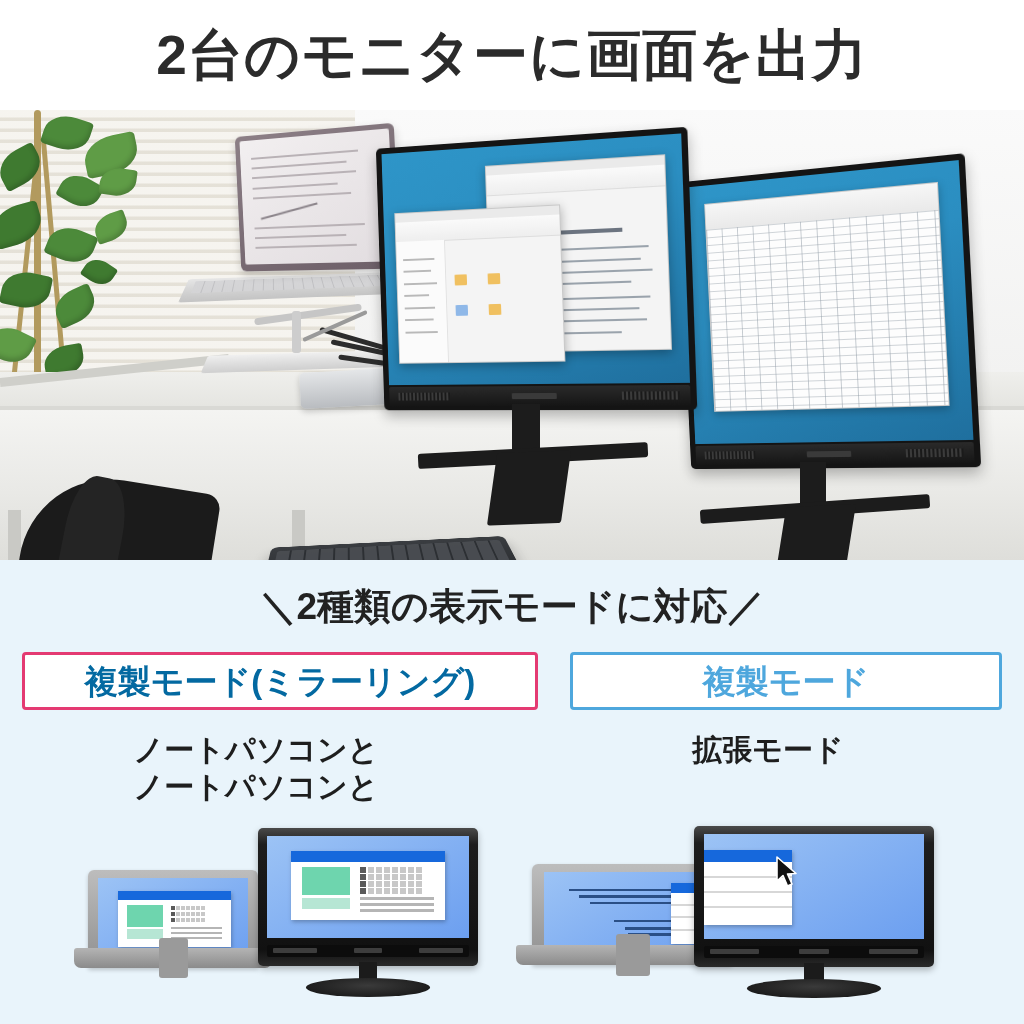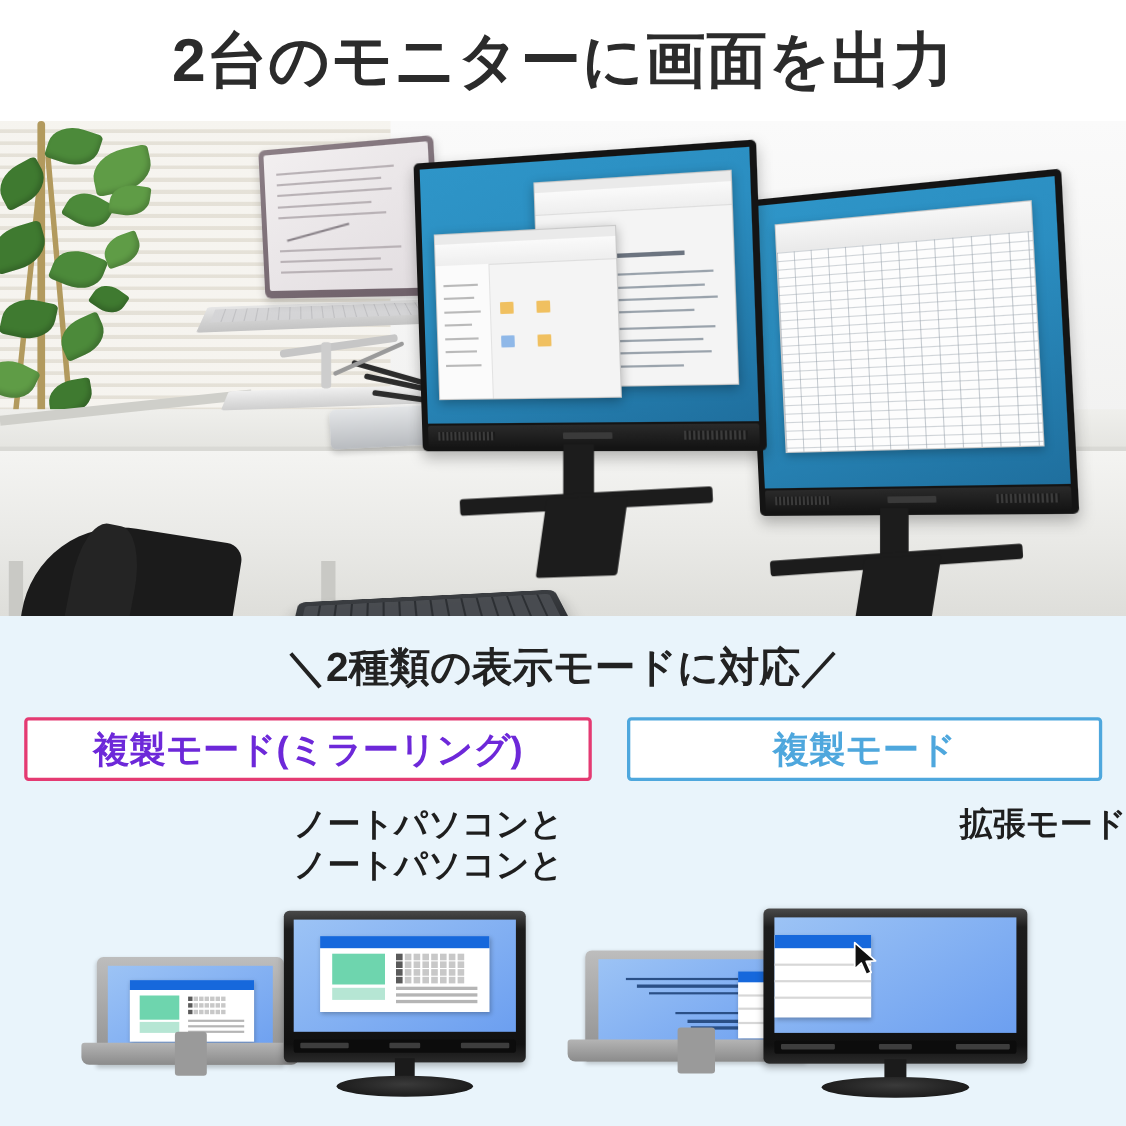--- a/index.html
+++ b/index.html
@@ -139,25 +139,25 @@
   .lower{position:absolute;left:0;top:560px;width:1024px;height:464px;background:#e9f4fb;}
 
   .sub-head{position:absolute;left:0;top:22px;width:1024px;text-align:center;
     font-size:37px;font-weight:bold;color:#222;white-space:nowrap;}
 
   .badges{position:absolute;left:0;top:92px;width:1024px;height:60px;}
   .badge{position:absolute;top:0;height:58px;background:#ffffff;border-radius:4px;
     display:flex;align-items:center;justify-content:center;box-sizing:border-box;}
   .badge span{font-size:33px;font-weight:bold;white-space:nowrap;line-height:1;}
   .badge-mirror{left:22px;width:516px;border:3px solid #e43a72;}
-  .badge-mirror span{color:#6d28d9;}
+  .badge-mirror span{color:#0369a1;}
   .badge-extend{left:570px;width:432px;border:3px solid #4ea7dd;}
   .badge-extend span{color:#4ea7dd;}
 
-  .caption{position:absolute;top:172px;text-align:right;font-size:30px;
+  .caption{position:absolute;top:172px;text-align:center;font-size:30px;
     font-weight:bold;color:#1e1e1e;line-height:1.22;}
   .cap-left{left:0;width:512px;}
   .cap-right{left:512px;width:512px;}
 
   
   .illus{position:absolute;top:258px;height:190px;}
   .illus-left{left:0;width:512px;}
   .illus-right{left:512px;width:512px;}
 
   

